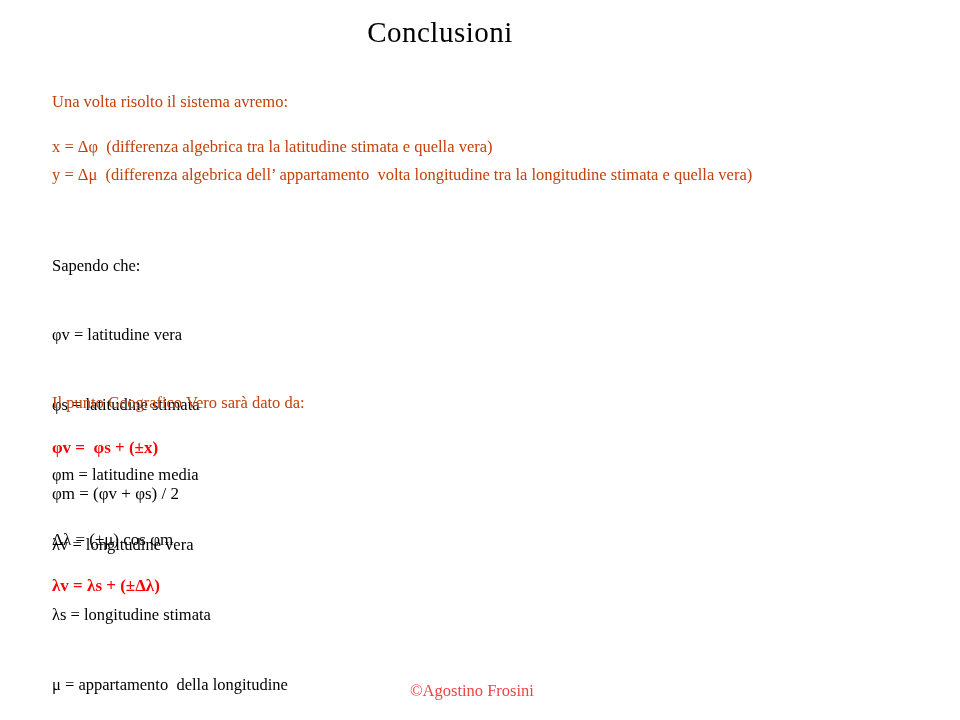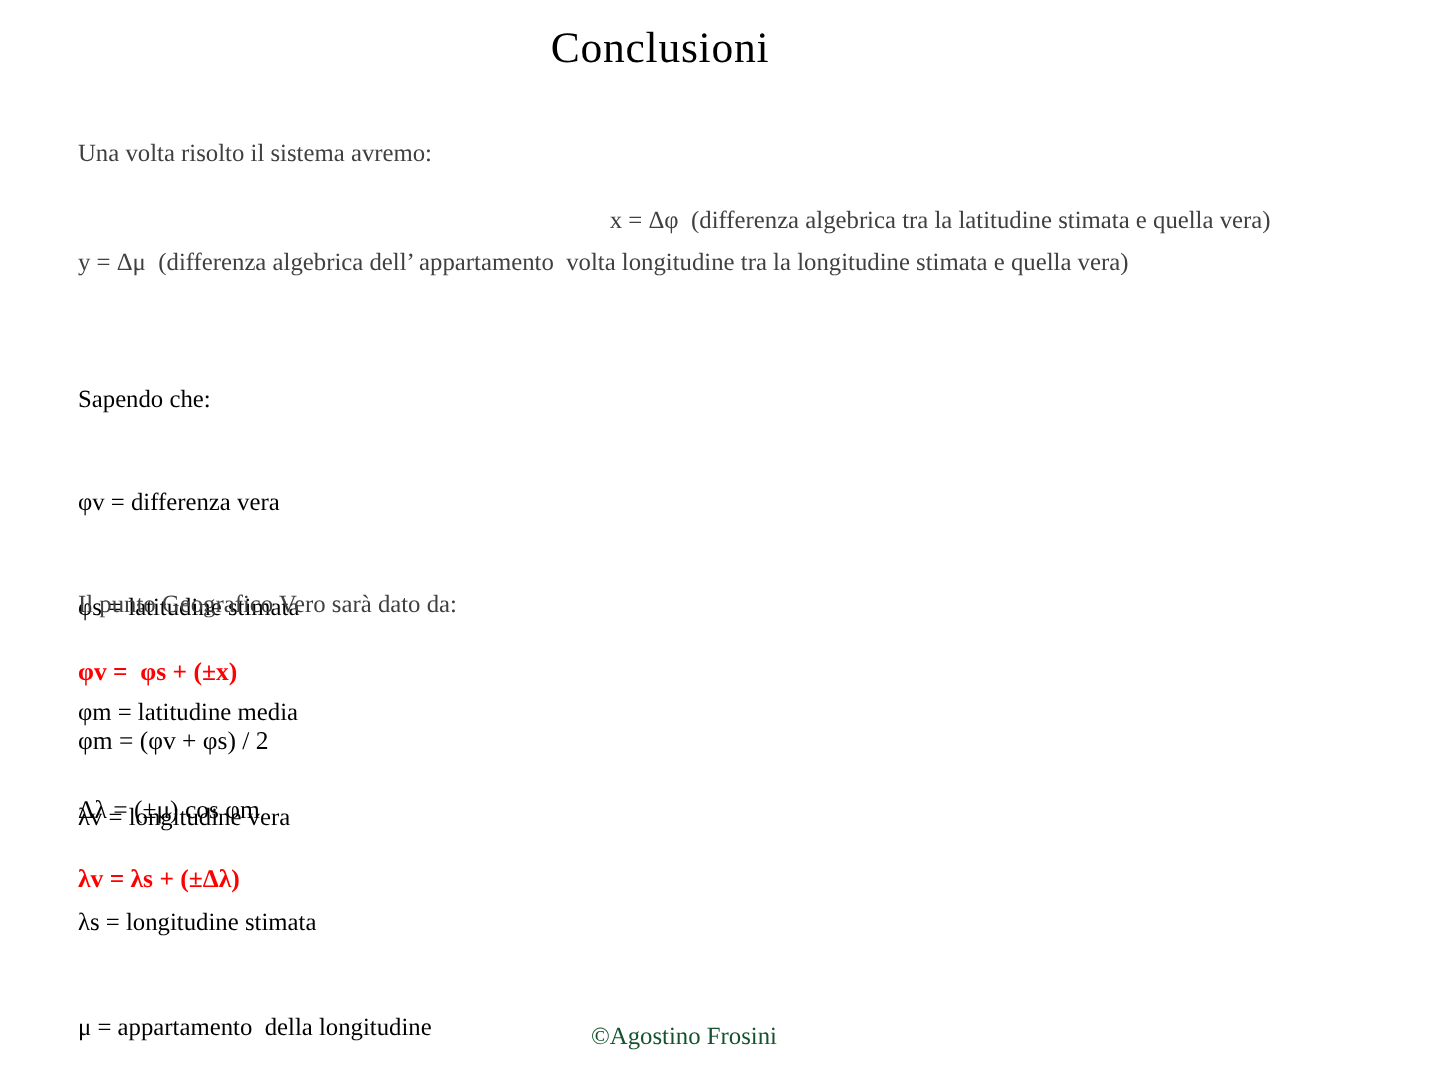--- a/index.html
+++ b/index.html
@@ -24,25 +24,25 @@
     margin: 0;
     text-align: center;
     font-size: 29px;
     font-weight: normal;
     letter-spacing: 0.5px;
     color: #000000;
   }
   .line {
     position: absolute;
     left: 52px;
-    right: 33px;
+    right: 8px;
     font-size: 16.5px;
     line-height: 1.2;
     white-space: pre-wrap;
-    color: #404040;
+    color: #c2410c;
   }
   .list {
     position: absolute;
     left: 52px;
     right: 20px;
     font-size: 16.5px;
     line-height: 23.3px;
     white-space: pre-wrap;
     color: #000000;
   }
@@ -53,44 +53,44 @@
     white-space: pre-wrap;
     color: #000000;
   }
   .formula.red {
     color: #ff0000;
     font-weight: bold;
   }
   .footer {
     position: absolute;
     top: 681px;
-    left: 0;
+    left: 16px;
     width: 100%;
     text-align: center;
     font-size: 16.5px;
-    color: #14532d;
+    color: #ef4444;
     padding-left: 16px;
   }
 </style>
 </head>
 <body>
 
 <div class="slide">
 
   <h1 class="title">Conclusioni</h1>
 
   <div class="line" style="top: 92px;">Una volta risolto il sistema avremo:</div>
 
-  <div class="line" style="top: 137px; text-align: right;">x = Δφ  (differenza algebrica tra la latitudine stimata e quella vera)</div>
+  <div class="line" style="top: 137px;">x = Δφ  (differenza algebrica tra la latitudine stimata e quella vera)</div>
 
   <div class="line" style="top: 165px;">y = Δμ  (differenza algebrica dell’ appartamento  volta longitudine tra la longitudine stimata e quella vera)</div>
 
   <div class="list" style="top: 207px;">
     <div>Sapendo che:</div>
-    <div>φv = differenza vera</div>
+    <div>φv = latitudine vera</div>
     <div>φs = latitudine stimata</div>
     <div>φm = latitudine media</div>
     <div>λv = longitudine vera</div>
     <div>λs = longitudine stimata</div>
     <div>μ = appartamento  della longitudine</div>
   </div>
 
   <div class="line" style="top: 393px;">Il punto Geografico Vero sarà dato da:</div>
 
   <div class="formula red" style="top: 438px;">φv =  φs + (±x)</div>

